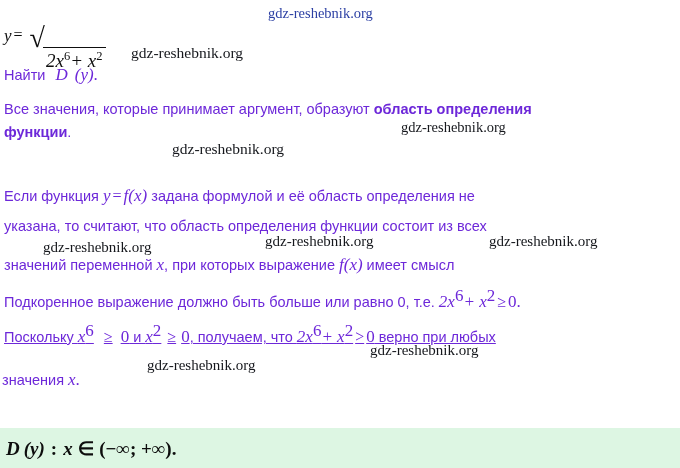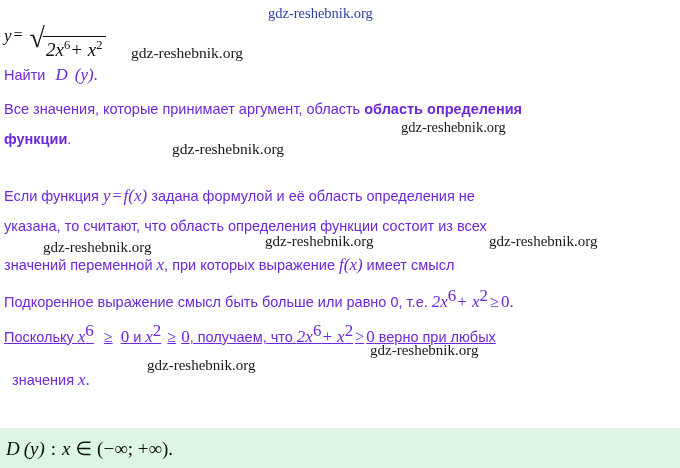--- a/index.html
+++ b/index.html
@@ -86,21 +86,21 @@
     font-size: 28px;
     line-height: 22px;
     font-family: "Liberation Serif", serif;
     margin-right: -2px;
     position: relative;
     top: 1px;
   }
   .sqrt-body {
     border-top: 1px solid #0e0e0e;
     padding: 1px 4px 0 3px;
-    margin-top: 10px;
+    margin-top: 21px;
     font-style: italic;
   }
 
   
   #answer-bar {
     position: absolute;
     left: 0;
     top: 428px;
     width: 680px;
     height: 40px;
@@ -109,20 +109,21 @@
   }
   #answer-text {
     position: absolute;
     left: 6px;
     top: 437px;
     font-family: "Liberation Serif", serif;
     font-size: 19px;
     color: #0d0d0d;
     white-space: nowrap;
     z-index: 2;
+    font-weight: bold;
   }
   .it { font-style: italic; }
 </style>
 </head>
 <body>
 
 <div class="page">
 
   <div id="answer-bar"></div>
 
@@ -137,45 +138,45 @@
     </span>
   </div>
 
   <div class="line" style="left:4px; top:65px;">
     <span>Найти</span>
     <span class="mathv" style="margin-left:6px;">D</span>
     <span class="mathv" style="margin-left:3px;">(y)</span><span class="mathn">.</span>
   </div>
 
   <div class="line" style="left:4px; top:101px;">
-    <span>Все значения, которые принимает аргумент, область </span><span class="bold">область определения</span>
+    <span>Все значения, которые принимает аргумент, образуют </span><span class="bold">область определения</span>
   </div>
-  <div class="line" style="left:4px; top:131px;">
+  <div class="line" style="left:4px; top:124px;">
     <span class="bold">функции</span><span>.</span>
   </div>
 
   <div class="line" style="left:4px; top:186px;text-align:right;">
     <span>Если функция </span><span class="mathv">y</span><span class="op">=</span><span class="mathv">f</span><span class="mathv">(x)</span><span> задана формулой и её область определения не</span>
   </div>
   <div class="line" style="left:4px; top:218px;">
     <span>указана, то считают, что область определения функции состоит из всех</span>
   </div>
   <div class="line" style="left:4px; top:255px;">
     <span>значений переменной </span><span class="mathv">x</span><span>, при которых выражение </span><span class="mathv">f</span><span class="mathv">(x)</span><span> имеет смысл</span>
   </div>
 
   <div class="line" style="left:4px; top:286px;">
-    <span>Подкоренное выражение смысл быть больше или равно 0, т.е. </span><span class="mathv">2x</span><sup class="mathn">6</sup><span class="mathv">+ x</span><sup class="mathn">2</sup><span class="op">≥</span><span class="mathn">0</span><span class="mathn">.</span>
+    <span>Подкоренное выражение должно быть больше или равно 0, т.е. </span><span class="mathv">2x</span><sup class="mathn">6</sup><span class="mathv">+ x</span><sup class="mathn">2</sup><span class="op">≥</span><span class="mathn">0</span><span class="mathn">.</span>
   </div>
 
   <div class="line" style="left:4px; top:321px;text-decoration:underline;">
     <span>Поскольку </span><span class="mathv">x</span><sup class="mathn">6</sup><span class="op" style="margin-left:8px;">≥</span><span class="mathn" style="margin-left:6px;">0</span><span> и </span><span class="mathv">x</span><sup class="mathn">2</sup><span class="op" style="margin-left:4px;">≥</span><span class="mathn" style="margin-left:3px;">0</span><span>, получаем, что </span><span class="mathv">2x</span><sup class="mathn">6</sup><span class="mathv">+ x</span><sup class="mathn">2</sup><span class="op">&gt;</span><span class="mathn">0</span><span> верно при любых</span>
   </div>
 
-  <div class="line" style="left:12px; top:370px;">
+  <div class="line" style="left:2px; top:370px;">
     <span>значения </span><span class="mathv">x</span><span class="mathn">.</span>
   </div>
 
 
   <div id="answer-text">
     <span class="it">D</span><span class="it" style="margin-left:4px;">(y)</span><span style="margin:0 6px;">:</span><span class="it">x</span><span style="margin:0 5px;">∈</span><span>(−∞; +∞)</span><span>.</span>
   </div>
 
   <div id="watermark-layer">
       <div class="wm blue" style="left: 268px; top: 5px; font-size: 14.5px;">gdz-reshebnik.org</div>

